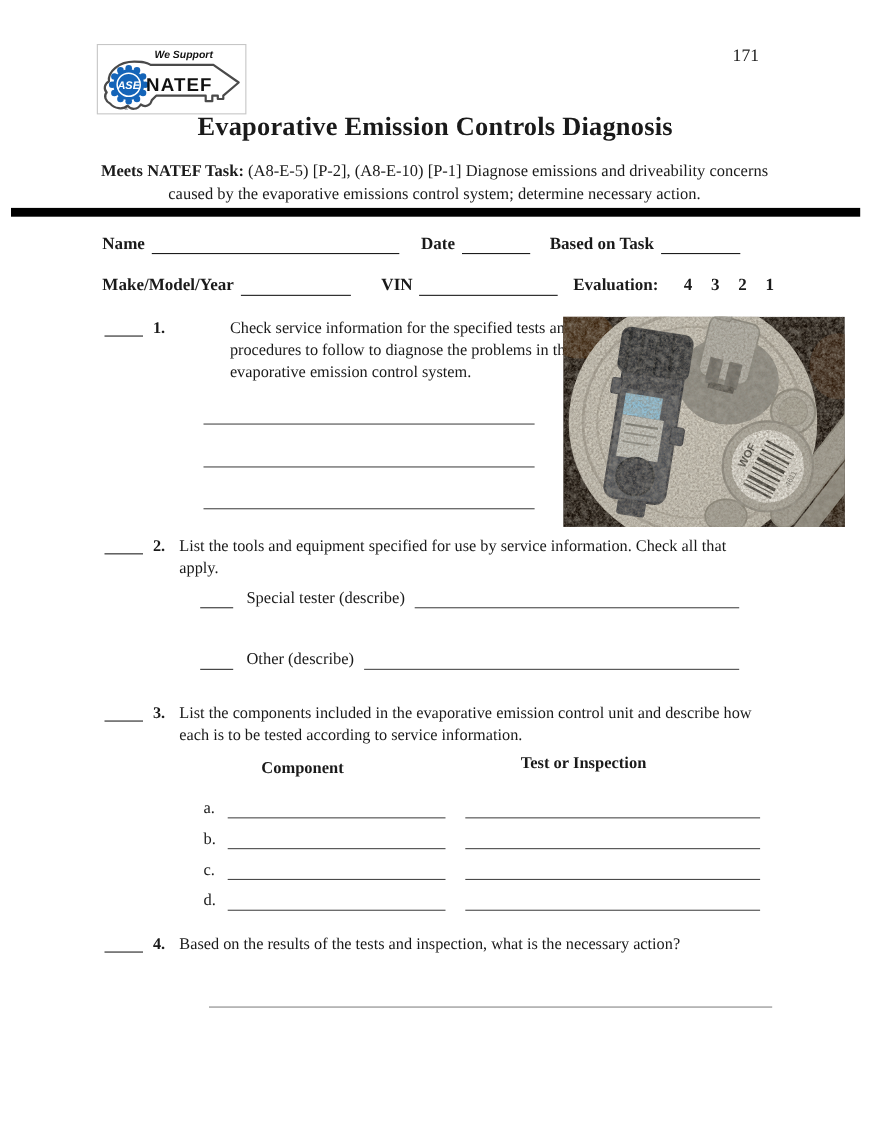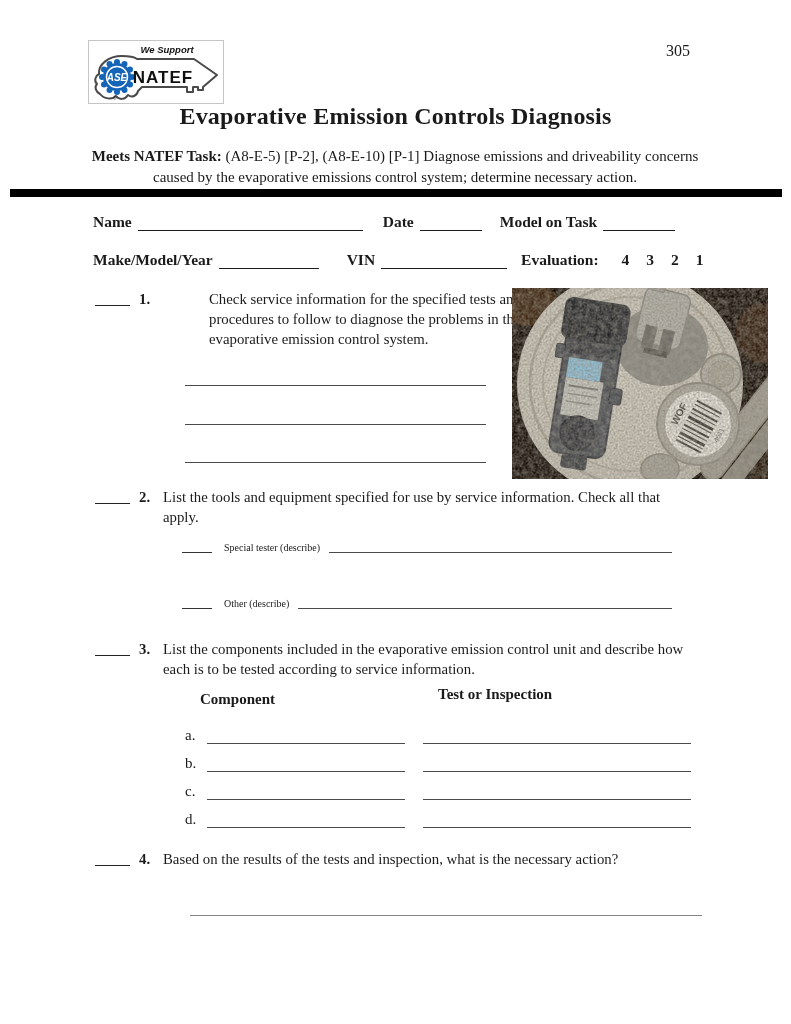--- a/index.html
+++ b/index.html
@@ -26,25 +26,25 @@
   .eval-num{font-weight:bold;margin-left:17px;}
 
   
   .item{position:absolute;left:95px;display:flex;align-items:flex-start;font-size:14.8px;line-height:20px;}
   .score-line{width:35px;height:16px;border-bottom:1.6px solid #222;margin-right:9px;flex:none;}
   .item-num{font-weight:bold;width:22px;flex:none;}
   .item-text{margin-left:2px;}
 
   .ansline{position:absolute;border-bottom:1.2px solid #4a4a4a;height:1px;}
 
-  .chk{position:absolute;left:182px;width:490px;display:flex;align-items:flex-end;font-size:10px;height:17px;}
+  .chk{position:absolute;left:182px;width:490px;display:flex;align-items:flex-end;font-size:15px;height:17px;}
   .chk-line{width:30px;border-bottom:1.2px solid #333;height:15px;margin-right:12px;flex:none;}
   .chk-fill{flex:1;border-bottom:1.2px solid #4a4a4a;height:15px;margin-left:9px;}
 
-  .col-header{position:absolute;font-weight:bold;font-size:15px;}
+  .col-header{position:absolute;font-weight:bold;font-size:15px;text-align:center;}
   .trow{position:absolute;left:185px;width:506px;height:26px;display:flex;align-items:flex-end;font-size:15px;}
   .trow-letter{width:22px;flex:none;}
   .tline1{width:198px;border-bottom:1.2px solid #4a4a4a;height:15px;flex:none;}
   .tline2{flex:1;border-bottom:1.2px solid #4a4a4a;height:15px;margin-left:18px;}
 
   .final-line{position:absolute;left:190px;top:893px;width:512px;height:22px;border-bottom:1.5px solid #858585;}
 
   .photo{position:absolute;left:512px;top:288px;width:256px;height:191px;}
   .photo svg{display:block;}
 </style>
@@ -74,34 +74,34 @@
           <circle cx="20.5" cy="23" r="3"></circle>
       </g>
       <circle cx="28" cy="36" r="10.5" fill="none" stroke="#ffffff" stroke-width="1.4"></circle>
       <text x="28" y="40" text-anchor="middle" font-family="Liberation Sans, sans-serif" font-size="10" font-weight="bold" font-style="italic" fill="#ffffff">ASE</text>
       <text x="78" y="12" text-anchor="middle" font-family="Liberation Sans, sans-serif" font-size="9.5" font-weight="bold" font-style="italic" fill="#111">We Support</text>
       <text x="74" y="42" text-anchor="middle" font-family="Liberation Sans, sans-serif" font-size="17" font-weight="bold" letter-spacing="1" fill="#111">NATEF</text>
       <text x="24" y="59" font-family="Liberation Sans, sans-serif" font-size="5" fill="#333">®</text>
     </svg>
   </div>
 
-  <div class="page-number">305</div>
+  <div class="page-number">171</div>
 
   <h1 class="title">Evaporative Emission Controls Diagnosis</h1>
 
   <p class="subtitle"><b>Meets NATEF Task:</b> <span>(A8-E-5) [P-2], (A8-E-10) [P-1]  Diagnose emissions and driveability concerns caused by the evaporative emissions control system; determine necessary action.</span></p>
 
   <div class="rule"></div>
 
   <div class="frow" style="top:213px;">
     <span class="flabel">Name</span>
     <span class="fline gap20" style="width:225px;"></span>
     <span class="flabel">Date</span>
     <span class="fline gap18" style="width:62px;"></span>
-    <span class="flabel">Model on Task</span>
+    <span class="flabel">Based on Task</span>
     <span class="fline" style="width:72px;"></span>
   </div>
 
   <div class="frow" style="top:251px;">
     <span class="flabel">Make/Model/Year</span>
     <span class="fline gap28" style="width:100px;"></span>
     <span class="flabel">VIN</span>
     <span class="fline gap14" style="width:126px;"></span>
     <span class="flabel">Evaluation:</span>
     <span class="eval-num">4</span>

